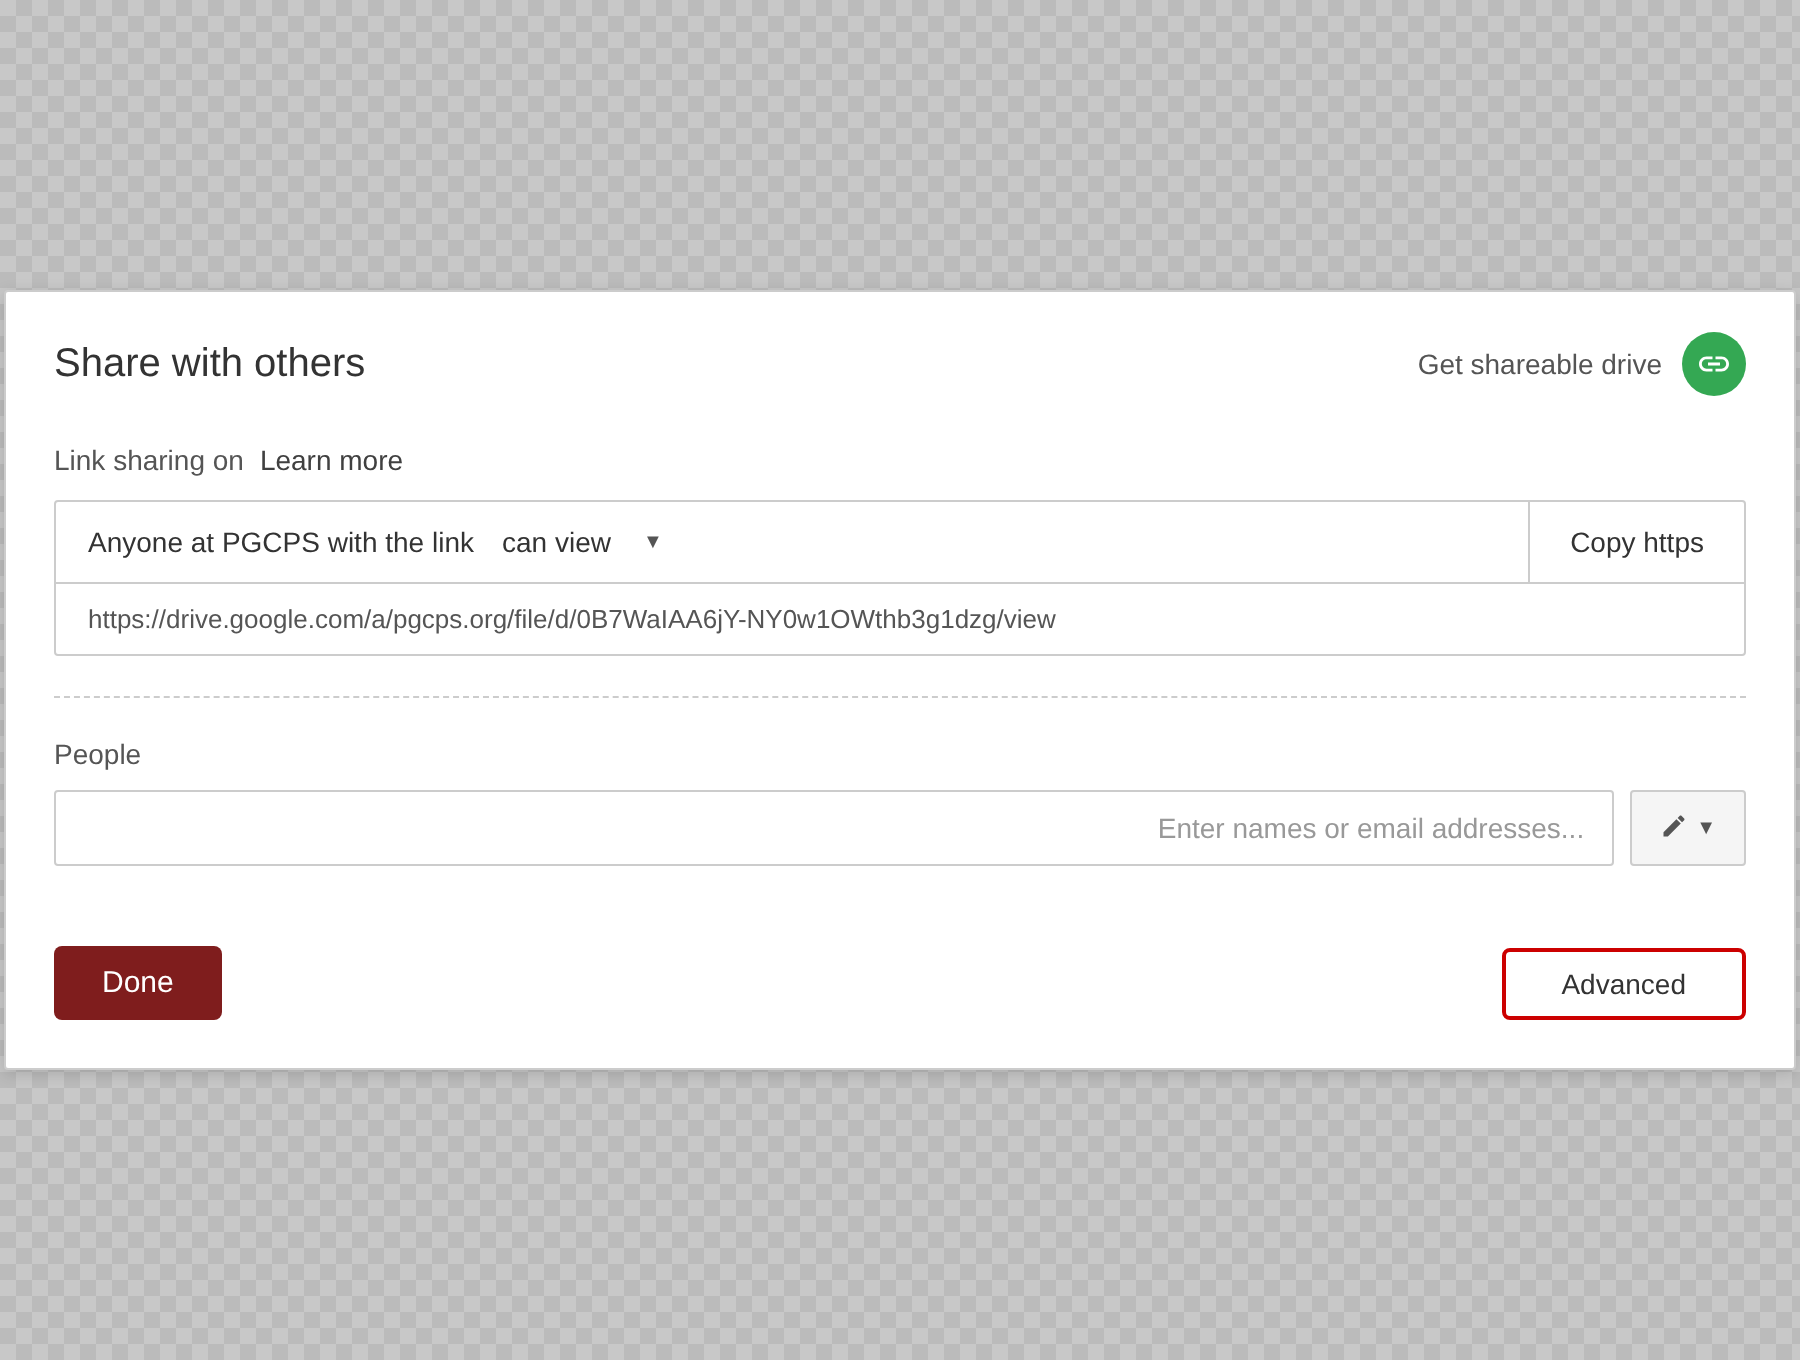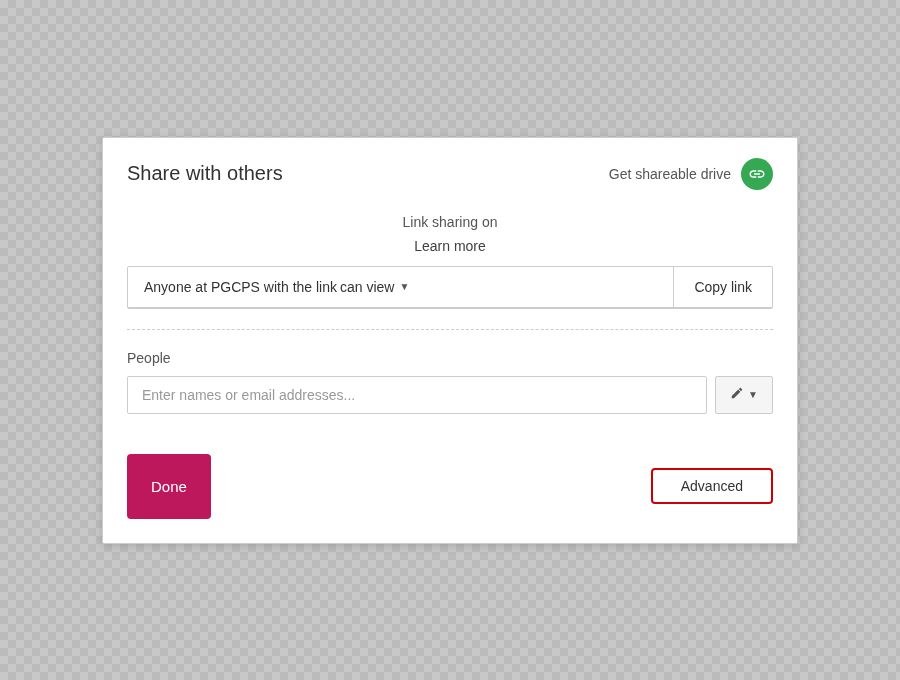--- a/index.html
+++ b/index.html
@@ -23,21 +23,21 @@
       display: flex;
       align-items: center;
       justify-content: center;
       font-family: Arial, sans-serif;
     }
 
     .dialog {
       background: #fff;
       border: 1px solid #ccc;
       border-radius: 2px;
-      width: 696px;
+      width: 896px;
       padding: 0;
       box-shadow: 0 2px 8px rgba(0,0,0,0.15);
     }
 
     .dialog-header {
       display: flex;
       align-items: center;
       justify-content: space-between;
       padding: 20px 24px 16px 24px;
       border-bottom: none;
@@ -77,21 +77,20 @@
       padding: 8px 24px 20px 24px;
     }
 
     .link-sharing-row {
       display: flex;
       align-items: center;
       gap: 8px;
       margin-bottom: 12px;
       font-size: 14px;
       color: #555;
-      flex-direction: column;
     }
 
     .learn-more-link {
       color: #404040;
       text-decoration: none;
       cursor: pointer;
       font-size: 14px;
     }
 
     .link-options-box {
@@ -106,21 +105,21 @@
       border-bottom: 1px solid #ccc;
     }
 
     .permission-selector {
       flex: 1;
       padding: 12px 16px;
       font-size: 14px;
       color: #333;
       display: flex;
       align-items: center;
-      gap: 3px;
+      gap: 14px;
       cursor: pointer;
       border-right: 1px solid #ccc;
     }
 
     .permission-selector span.bold {
       font-weight: normal;
     }
 
     .permission-selector .chevron {
       font-size: 10px;
@@ -170,20 +169,21 @@
     }
 
     .people-input {
       flex: 1;
       border: 1px solid #ccc;
       border-radius: 2px;
       padding: 10px 14px;
       font-size: 14px;
       color: #701a75;
       outline: none;
+      text-align: right;
     }
 
     .people-input::placeholder {
       color: #999;
     }
 
     .edit-permission-btn {
       border: 1px solid #ccc;
       border-radius: 2px;
       background: #f5f5f5;
@@ -205,25 +205,25 @@
     }
 
     .dialog-footer {
       display: flex;
       align-items: center;
       justify-content: space-between;
       padding: 20px 24px 24px 24px;
     }
 
     .done-btn {
-      background-color: #be185d;
+      background-color: #7f1d1d;
       color: white;
       border: none;
       border-radius: 4px;
-      padding: 24px 24px;
+      padding: 10px 24px;
       font-size: 15px;
       cursor: pointer;
       font-family: Arial, sans-serif;
     }
 
     .advanced-btn {
       background: none;
       border: 2px solid #cc0000;
       border-radius: 4px;
       color: #333;
@@ -255,22 +255,23 @@
       <a class="learn-more-link" href="#">Learn more</a>
     </div>
 
     <div class="link-options-box">
       <div class="link-permission-row">
         <div class="permission-selector">
           <span>Anyone at PGCPS with the link</span>
           <span class="bold">can view</span>
           <span class="chevron">▼</span>
         </div>
-        <button class="copy-link-btn">Copy link</button>
+        <button class="copy-link-btn">Copy https</button>
       </div>
+      <div class="link-url-row">https://drive.google.com/a/pgcps.org/file/d/0B7WaIAA6jY-NY0w1OWthb3g1dzg/view</div>
     </div>
 
     <hr class="divider">
 
     <div class="people-section">
       <div class="people-label">People</div>
       <div class="people-input-row">
         <input class="people-input" type="text" placeholder="Enter names or email addresses..." style="">
         <button class="edit-permission-btn">
           <span class="pencil-icon">

